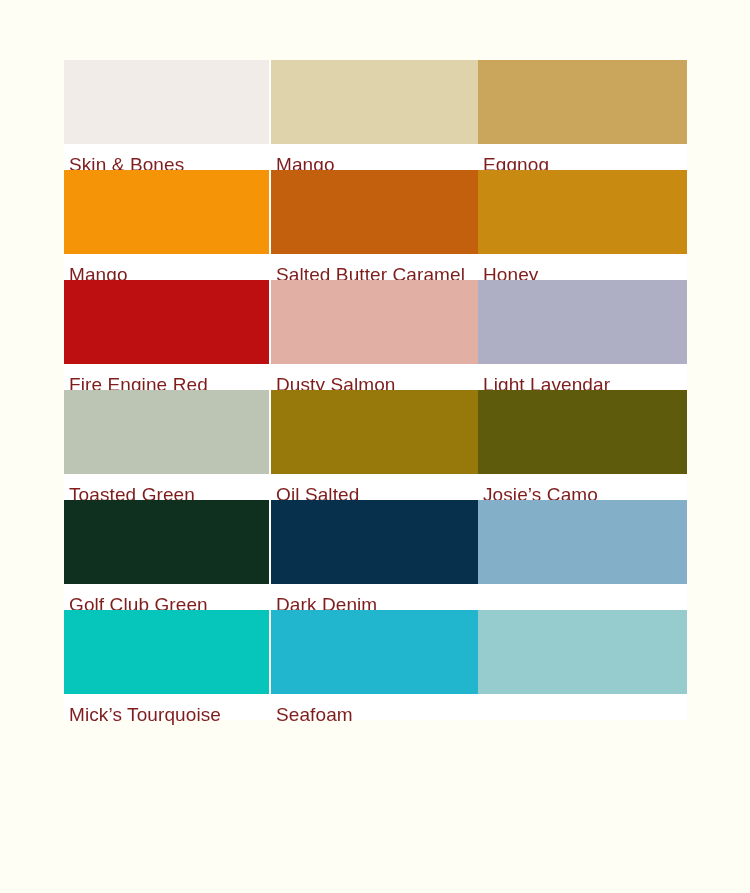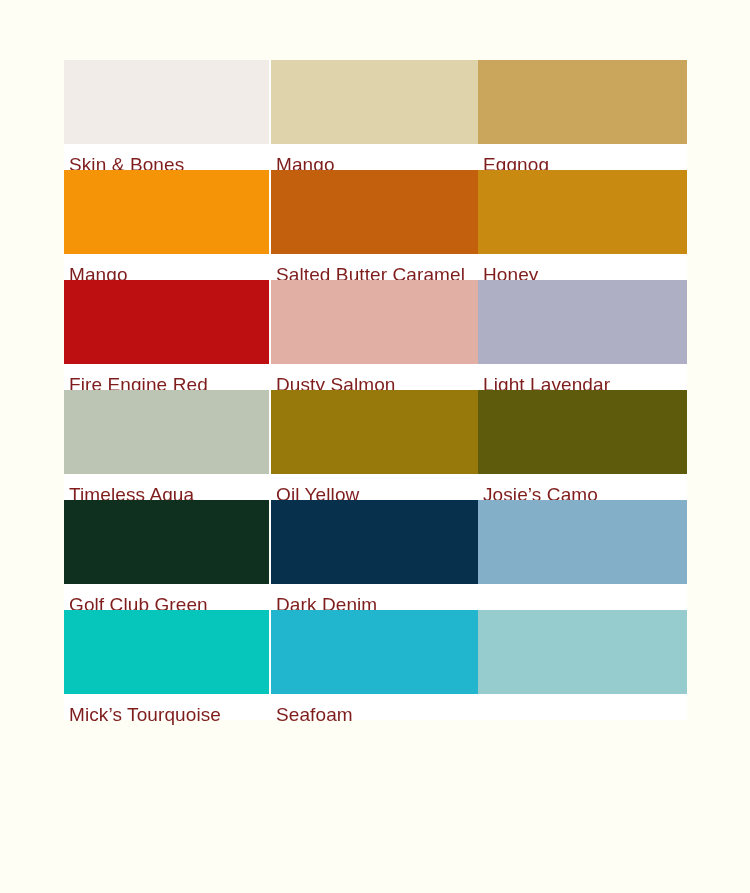--- a/index.html
+++ b/index.html
@@ -115,22 +115,22 @@
         </div>
       </div>
       <div class="palette-row">
         <div class="swatch-band">
           <div class="swatch-cell col-1" title="Timeless Green" style="background: rgb(188, 197, 180);"></div>
           <div class="swatch-cell col-gap"></div>
           <div class="swatch-cell col-2" title="Oil Yellow" style="background: rgb(150, 121, 10);"></div>
           <div class="swatch-cell col-3" title="Josie’s Camo" style="background: rgb(95, 91, 12);"></div>
         </div>
         <div class="label-band">
-          <div class="label-cell col-1">Timeless Aqua</div>
-          <div class="label-cell col-2">Oil Yellow</div>
+          <div class="label-cell col-1">Toasted Green</div>
+          <div class="label-cell col-2">Oil Salted</div>
           <div class="label-cell col-3">Josie’s Camo</div>
         </div>
       </div>
       <div class="palette-row">
         <div class="swatch-band">
           <div class="swatch-cell col-1" title="Golf Club Green" style="background: rgb(16, 48, 31);"></div>
           <div class="swatch-cell col-gap"></div>
           <div class="swatch-cell col-2" title="Dark Denim" style="background: rgb(7, 48, 77);"></div>
           <div class="swatch-cell col-3" title="Charcoal Blue" style="background: rgb(131, 176, 200);"></div>
         </div>

